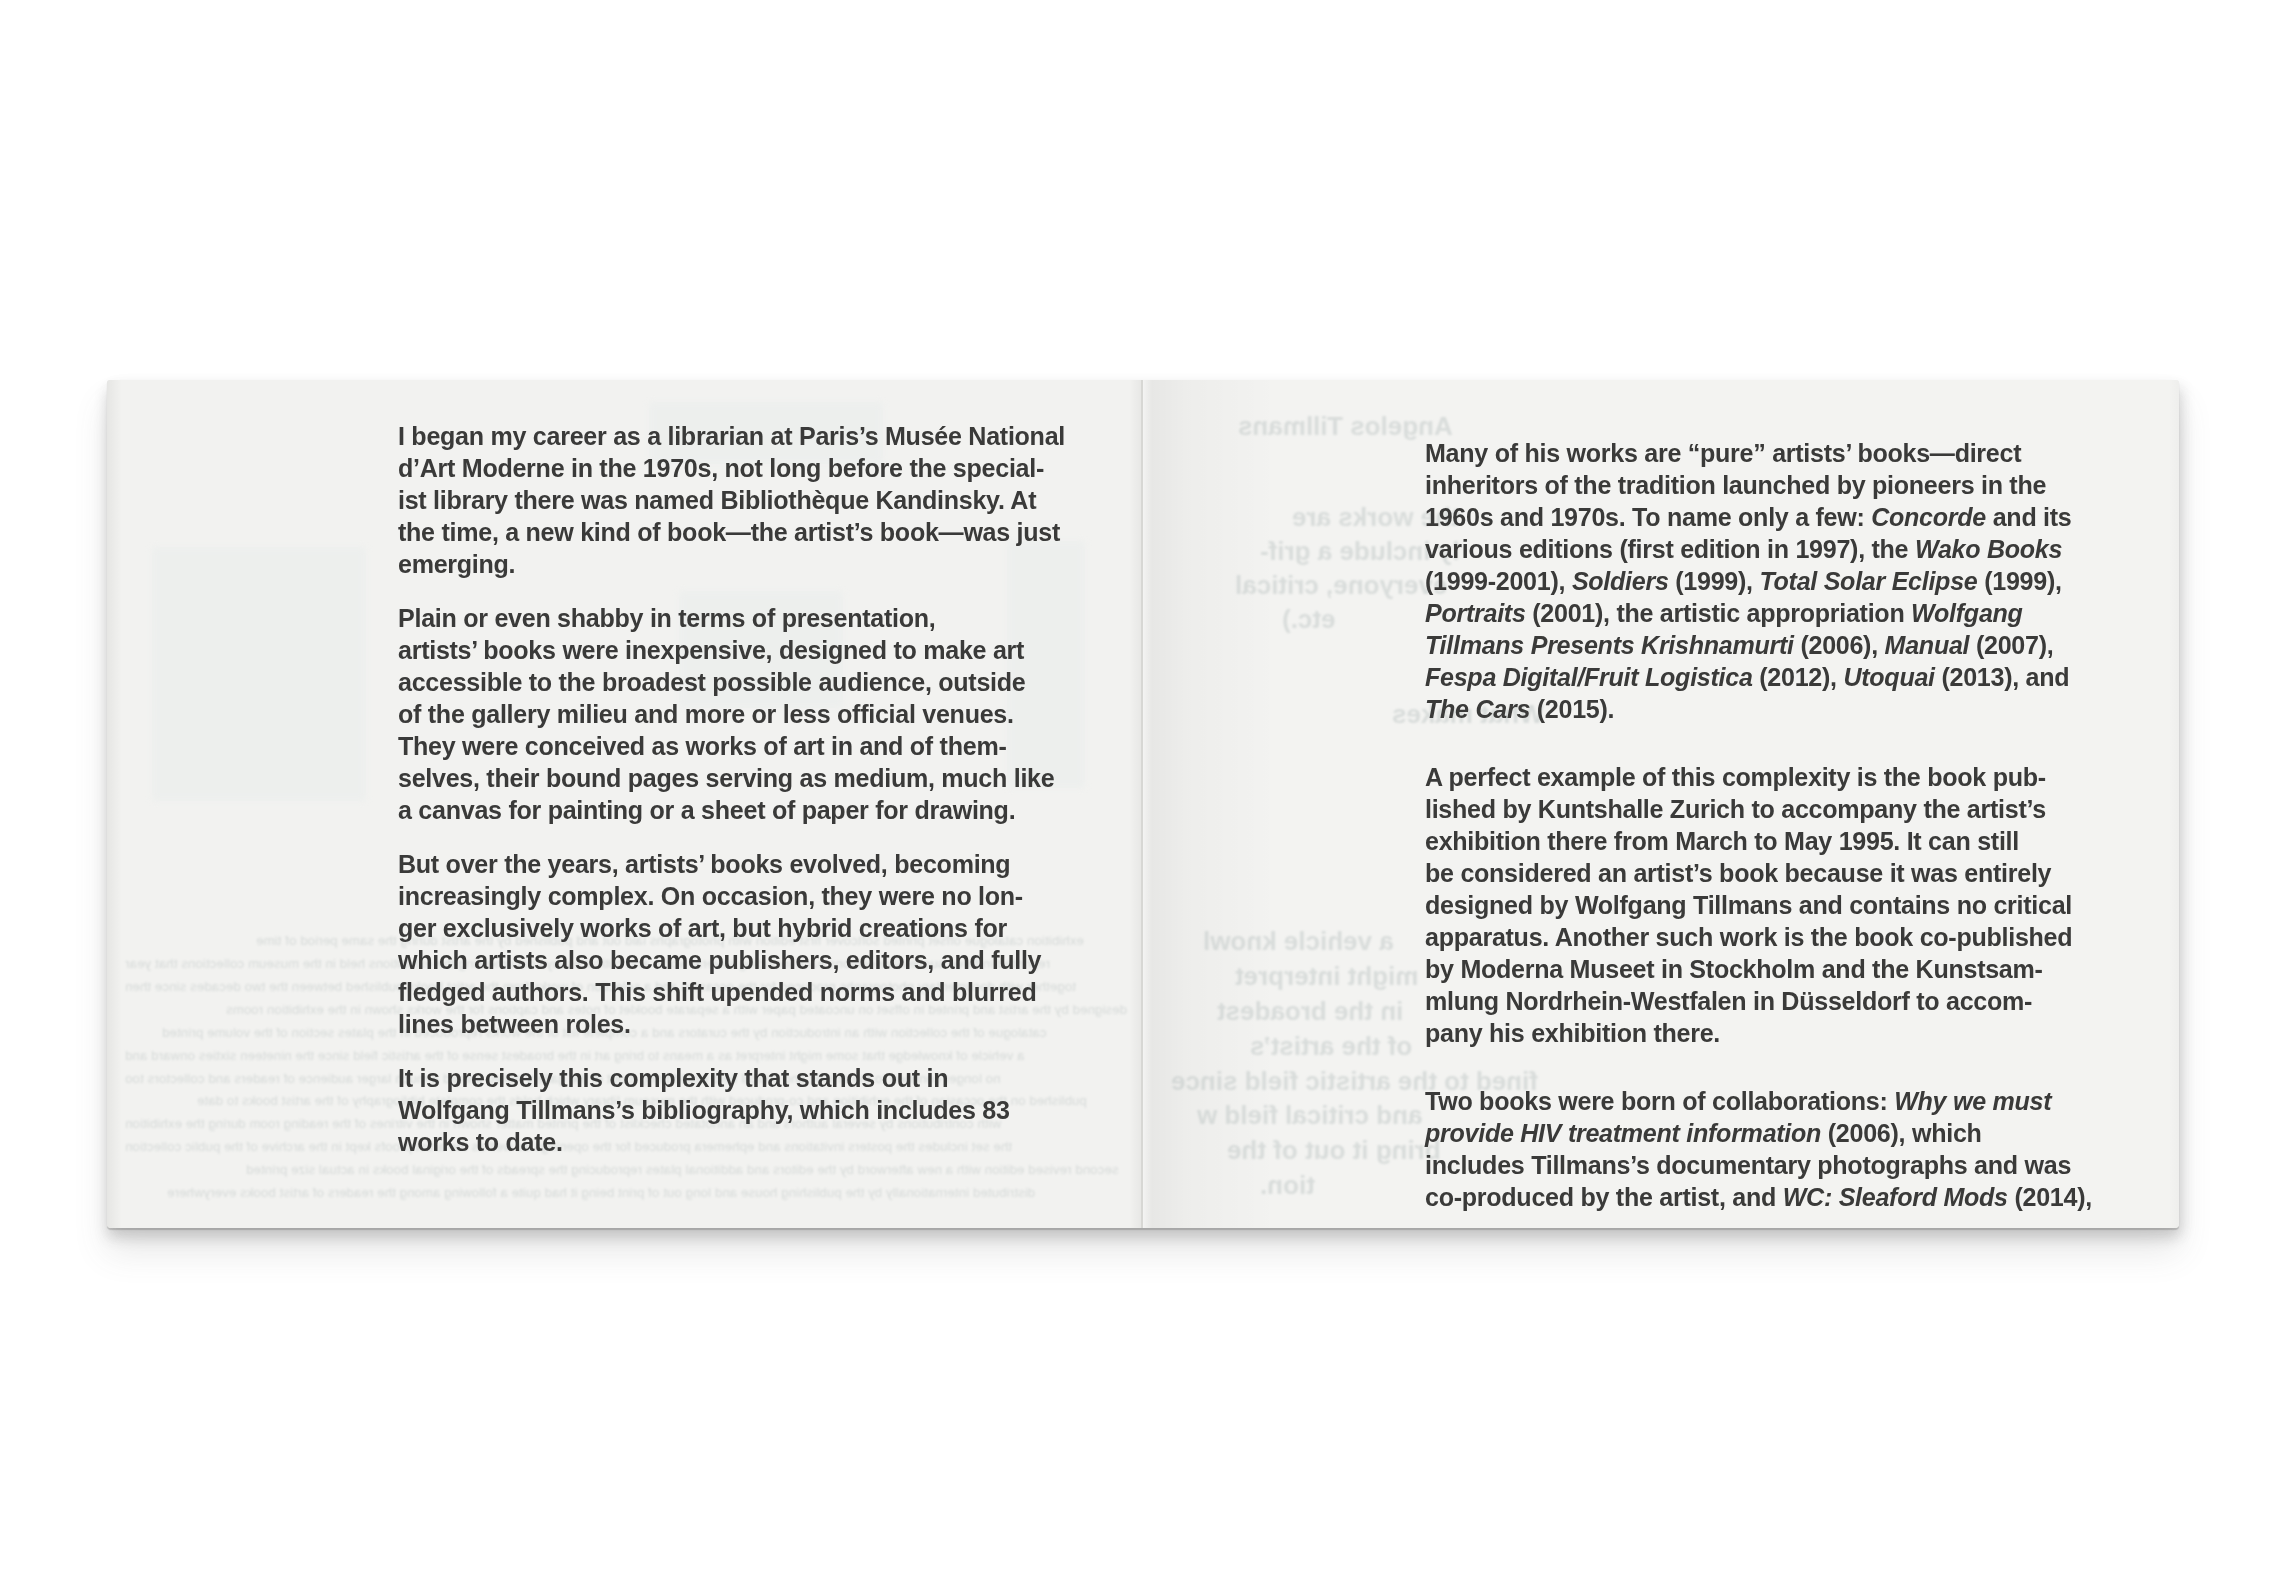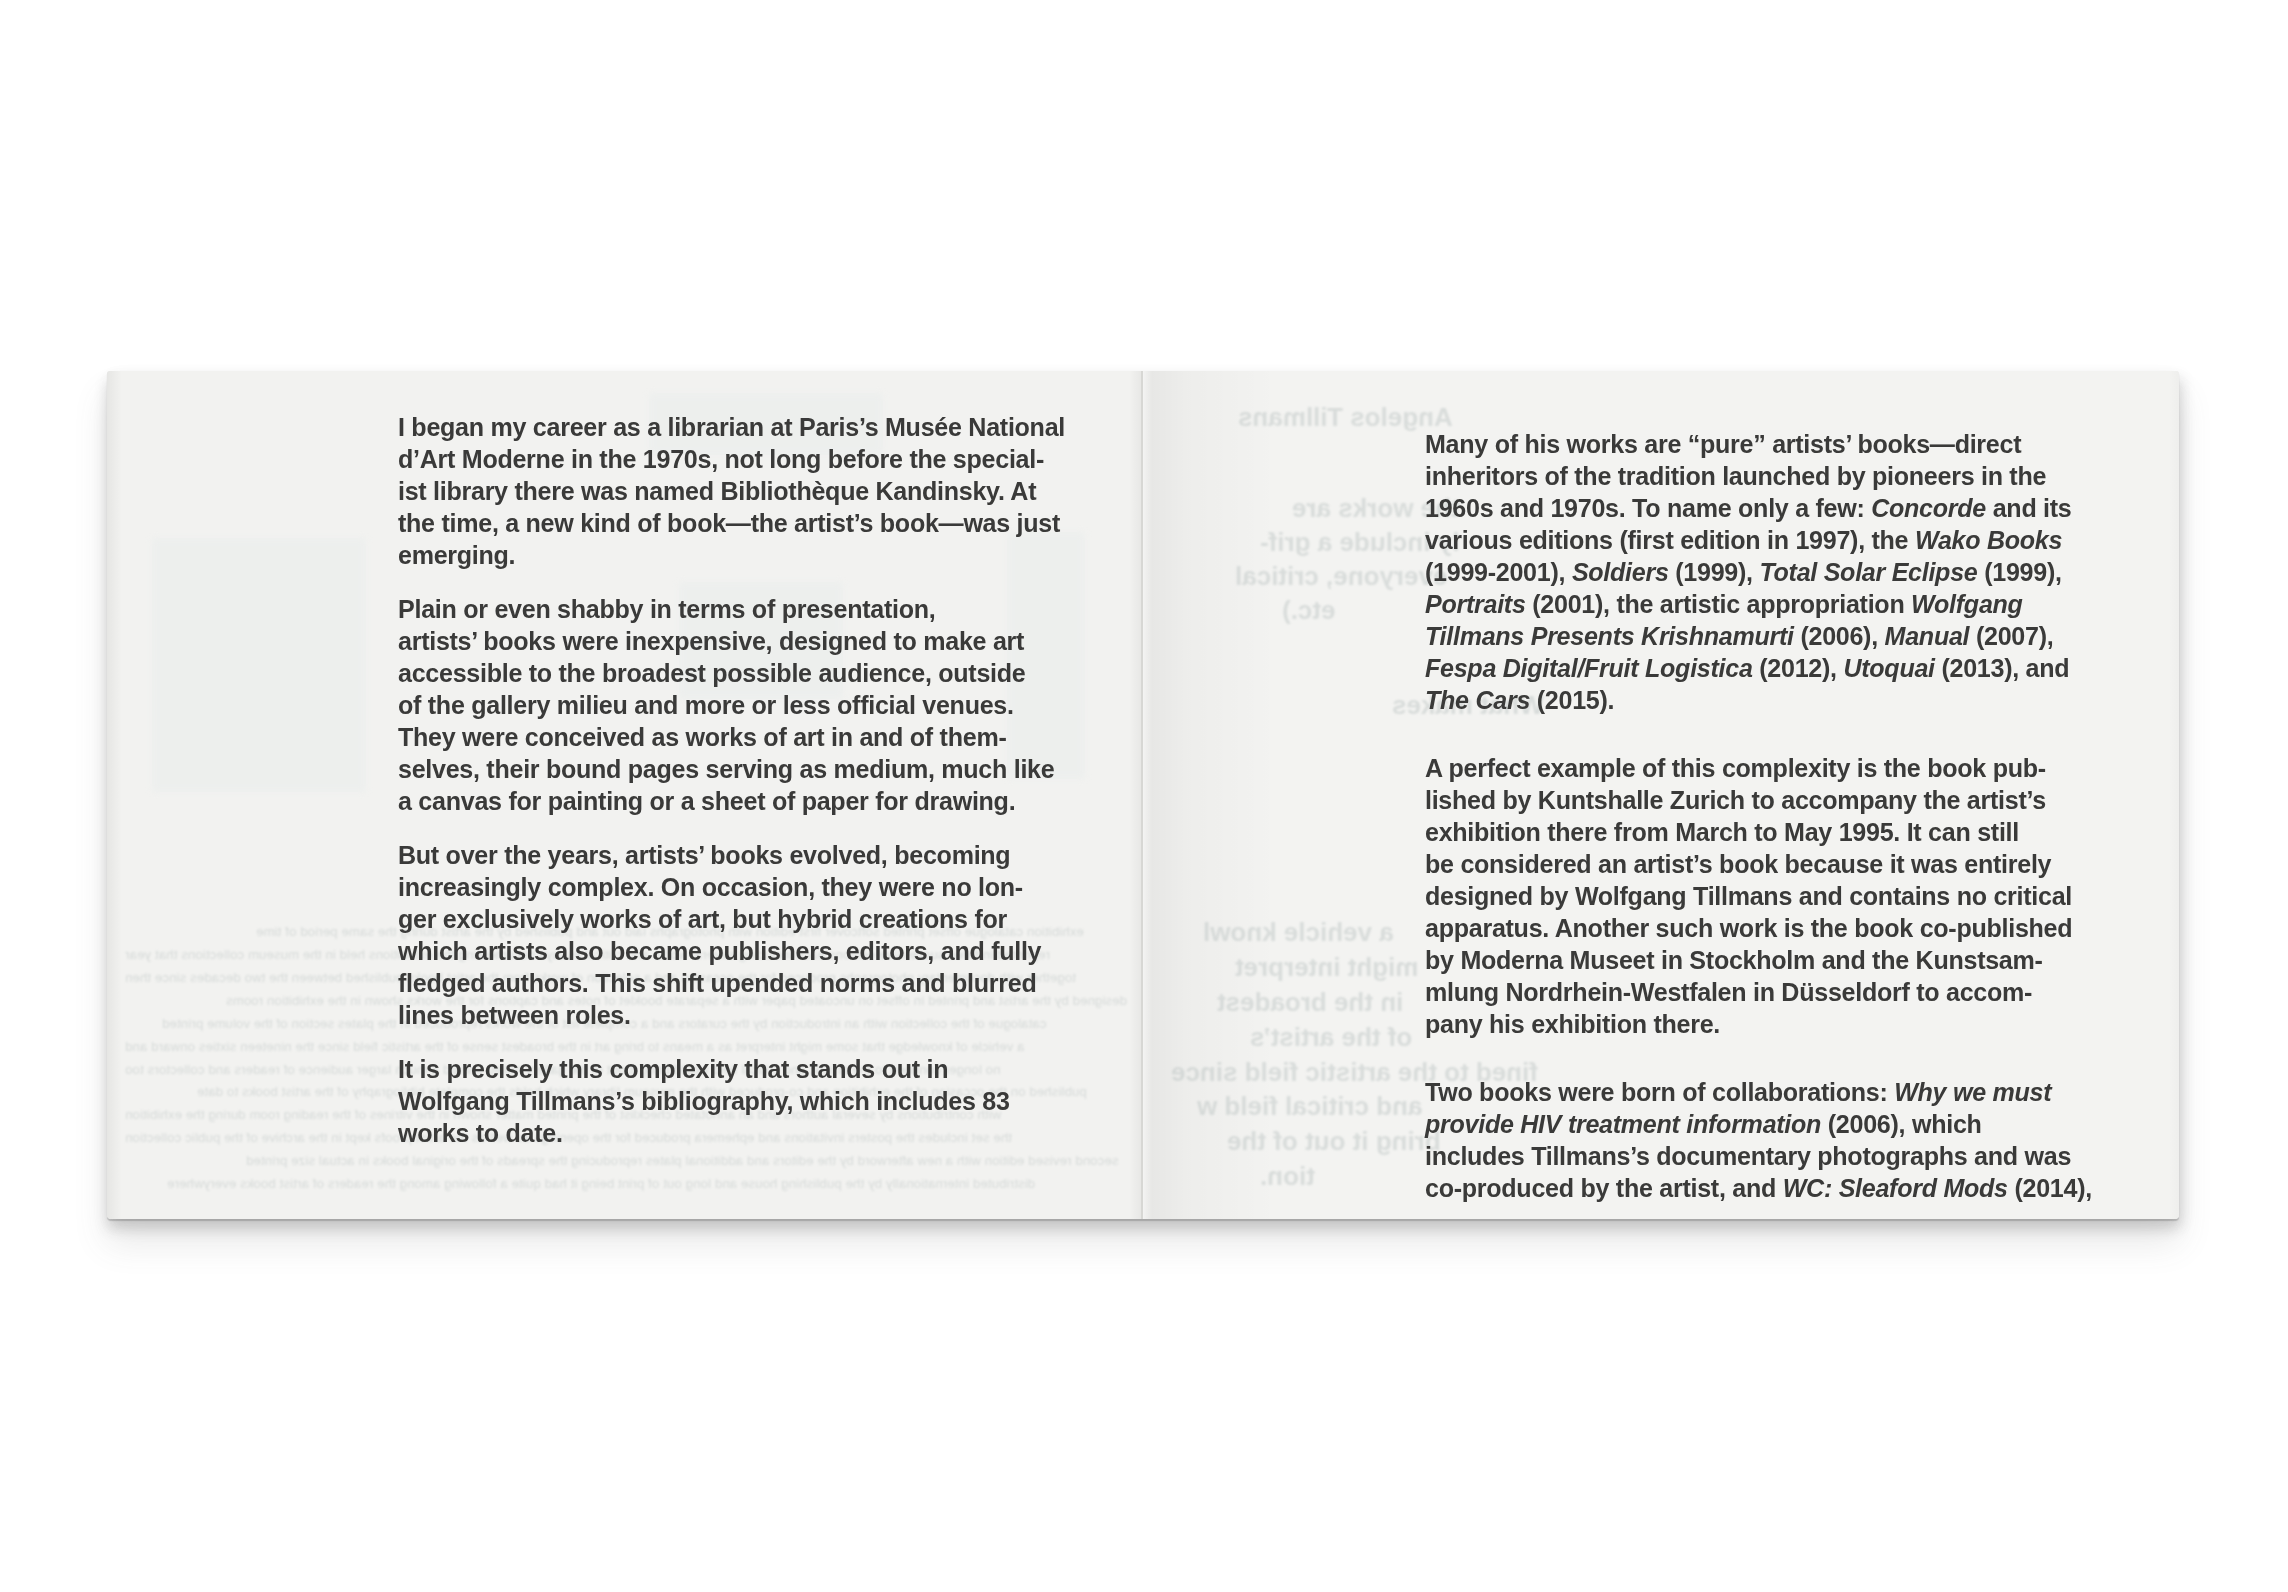--- a/index.html
+++ b/index.html
@@ -2,21 +2,21 @@
 <html style="--backdrop: #ffffff; --paper: #f2f2f0; --paper-r: #f3f3f1; --ink: #3a3a39;"><head>
 <meta charset="utf-8">
 <style>
   html,body{margin:0;padding:0;background:#ffffff;}
   .stage{
     position:relative;width:2289px;height:1592px;overflow:hidden;
     background:var(--backdrop,#ffffff);
     font-family:"Liberation Sans", sans-serif;
   }
   .book{
-    position:absolute;left:107px;top:371px;width:2072px;height:848px;
+    position:absolute;left:107px;top:380px;width:2072px;height:848px;
     background:var(--paper,#f2f2f0);
     border-radius:3px 3px 4px 4px;
     box-shadow:
       0 2px 1px rgba(40,40,40,0.20),
       0 10px 14px rgba(70,70,70,0.16),
       0 24px 34px rgba(90,90,90,0.14),
       4px 6px 14px rgba(90,90,90,0.10);
     display:flex;
   }
   .page{position:relative;height:100%;overflow:hidden;}

